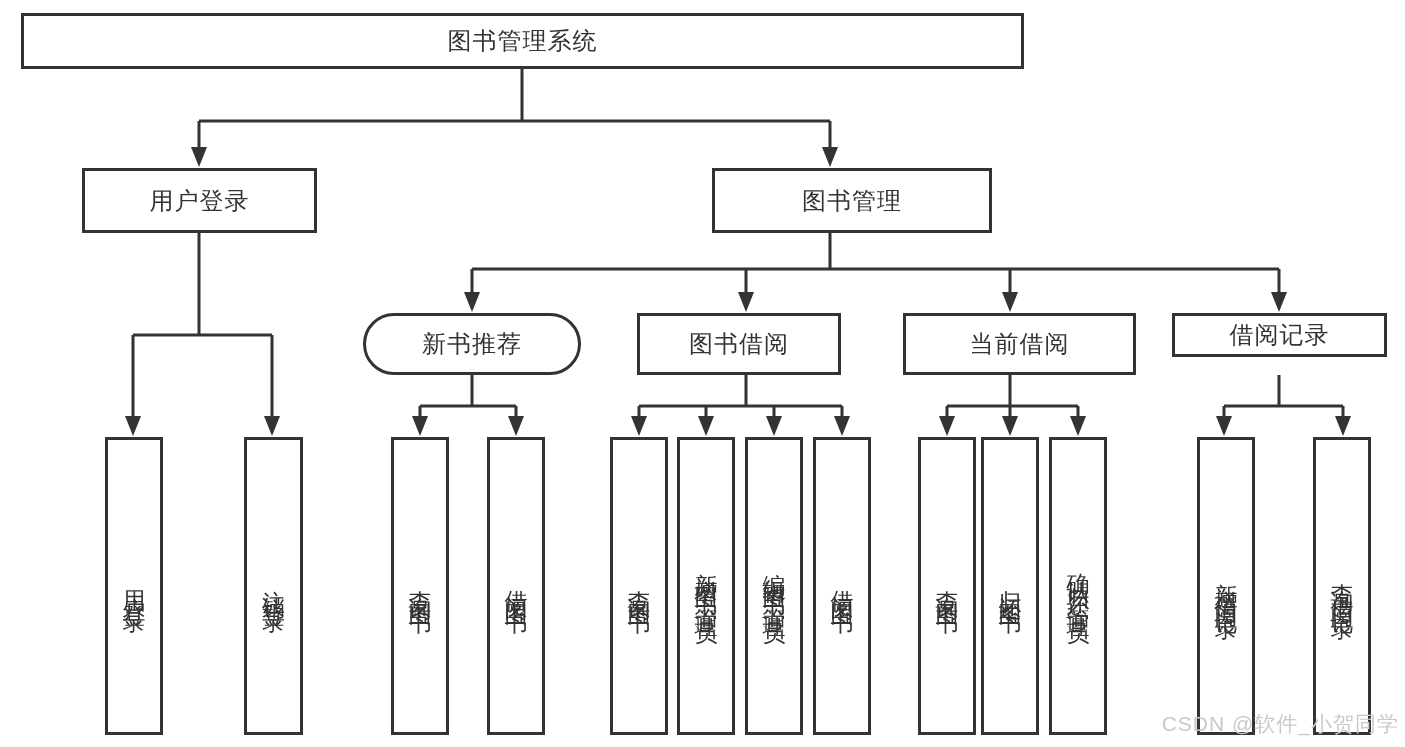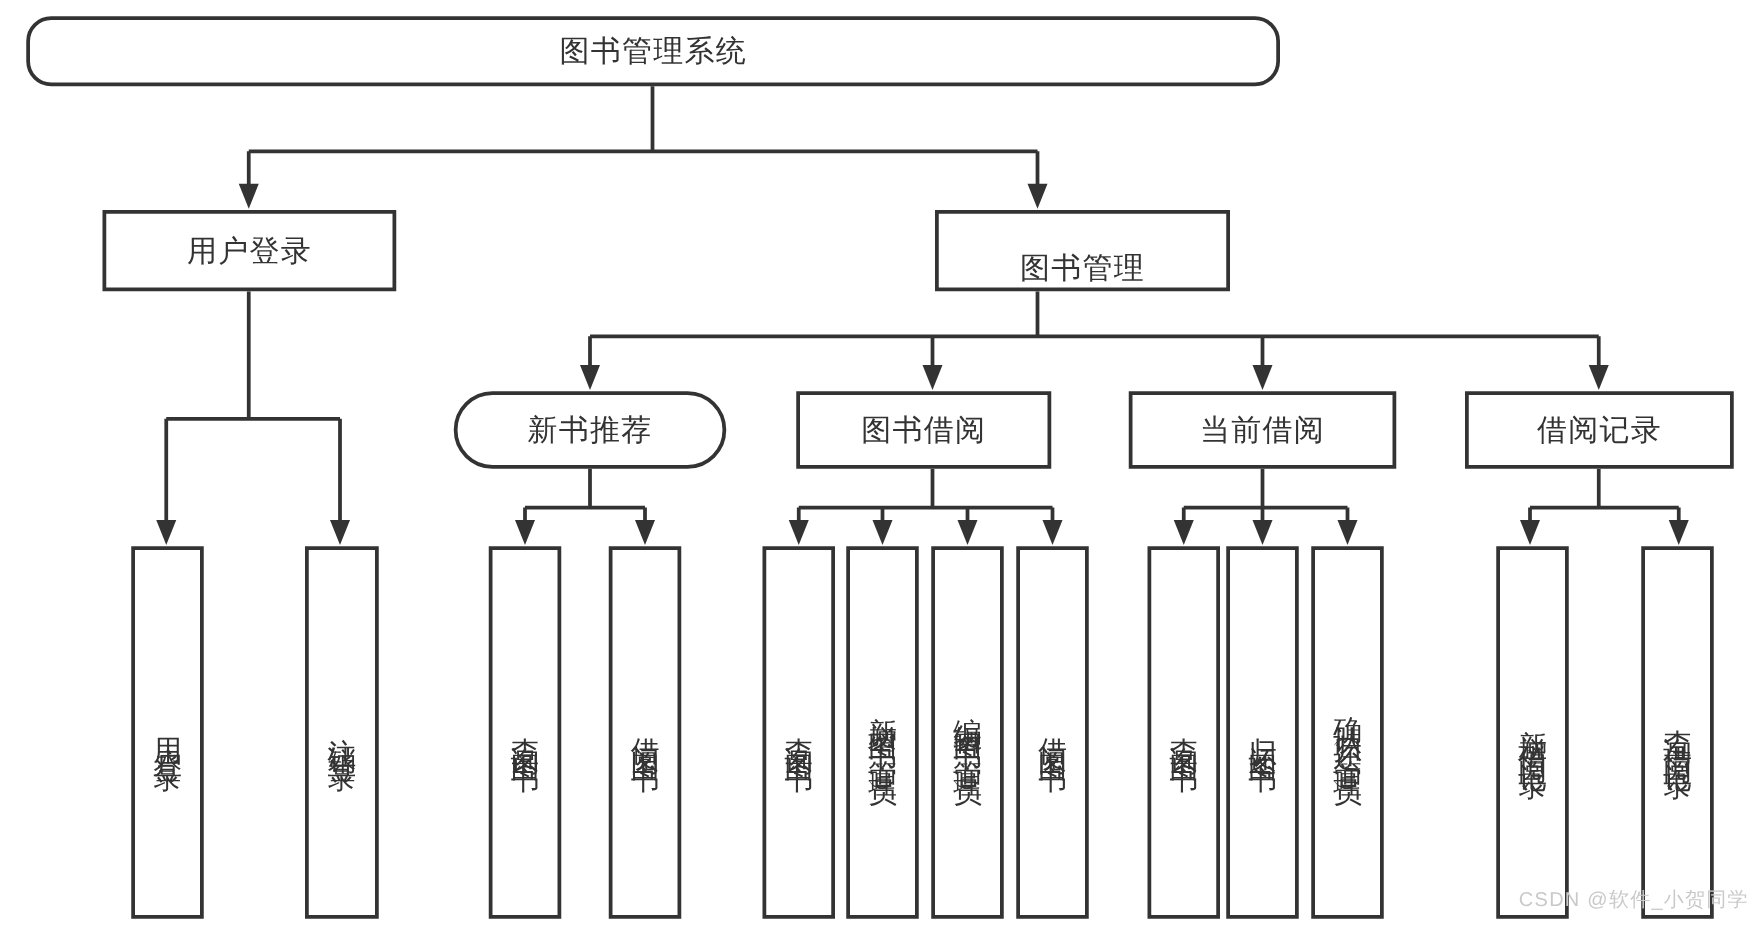--- a/index.html
+++ b/index.html
@@ -44,21 +44,21 @@
     text-orientation: mixed;
     font-size: 23px;
     letter-spacing: 7px;
     line-height: 1;
     white-space: nowrap;
   }
   .watermark {
     position: absolute;
     right: 6px;
     top: 710px;
-    font-size: 16px;
+    font-size: 21px;
     color: #c9c9c9;
     letter-spacing: 1px;
     z-index: 5;
     white-space: nowrap;
   }
 </style>
 </head>
 <body>
 
 <div class="canvas">
@@ -96,41 +96,41 @@
       <polygon points="766,416 782,416 774,436"></polygon>
       <polygon points="834,416 850,416 842,436"></polygon>
       <polygon points="939,416 955,416 947,436"></polygon>
       <polygon points="1002,416 1018,416 1010,436"></polygon>
       <polygon points="1070,416 1086,416 1078,436"></polygon>
       <polygon points="1216,416 1232,416 1224,436"></polygon>
       <polygon points="1335,416 1351,416 1343,436"></polygon>
     </g>
   </svg>
 
-  <div class="node h" style="left:21px; top:13px; width:1003px; height:56px;border-radius:20px;">
+  <div class="node h" style="left:21px; top:13px; width:1003px; height:56px;">
     <span>图书管理系统</span>
   </div>
 
   <div class="node h" style="left:82px; top:168px; width:235px; height:65px;">
     <span>用户登录</span>
   </div>
-  <div class="node h" style="left:748px; top:168px; width:236px; height:65px;align-items:flex-end;">
+  <div class="node h" style="left:712px; top:168px; width:280px; height:65px;">
     <span>图书管理</span>
   </div>
 
   <div class="node h" style="left:363px; top:313px; width:218px; height:62px;border-radius:31px;">
     <span>新书推荐</span>
   </div>
   <div class="node h" style="left:637px; top:313px; width:204px; height:62px;">
     <span>图书借阅</span>
   </div>
-  <div class="node h" style="left:903px; top:313px; width:214px; height:62px;">
+  <div class="node h" style="left:903px; top:313px; width:233px; height:62px;">
     <span>当前借阅</span>
   </div>
-  <div class="node h" style="left:1172px; top:313px; width:215px; height:62px;">
+  <div class="node h" style="left:1172px; top:313px; width:215px; height:44px;">
     <span>借阅记录</span>
   </div>
 
   <div class="node v" style="left:105px; top:437px; width:58px; height:298px;">
     <span>用户登录</span>
   </div>
   <div class="node v" style="left:244px; top:437px; width:59px; height:298px;">
     <span>注销登录</span>
   </div>
 

